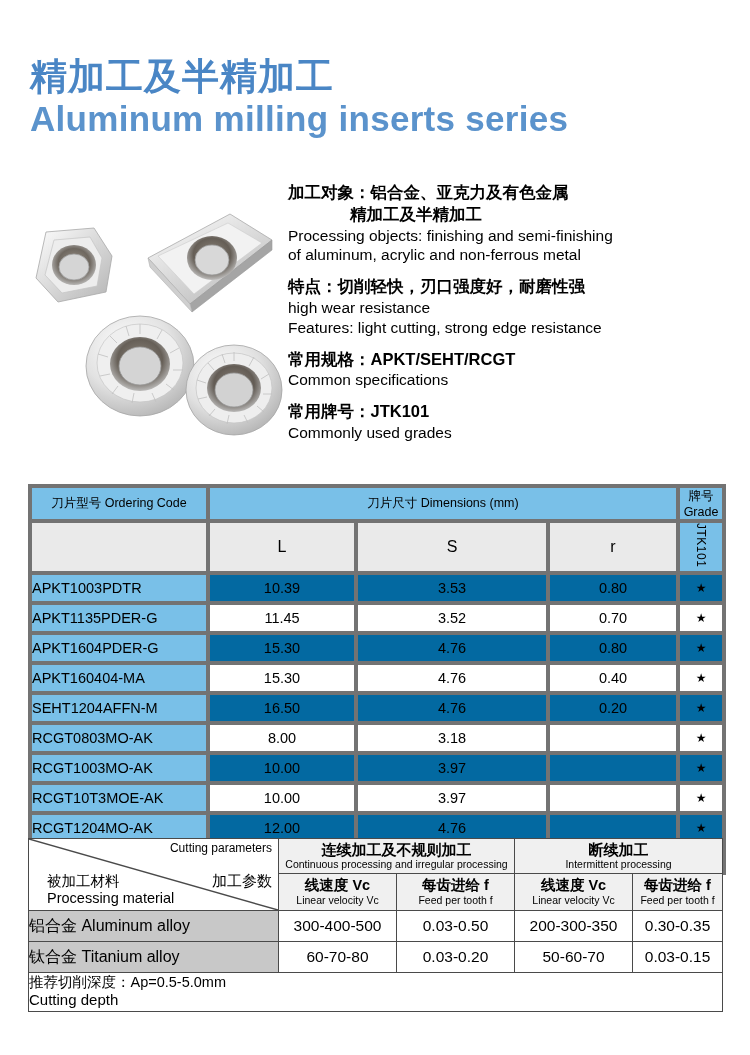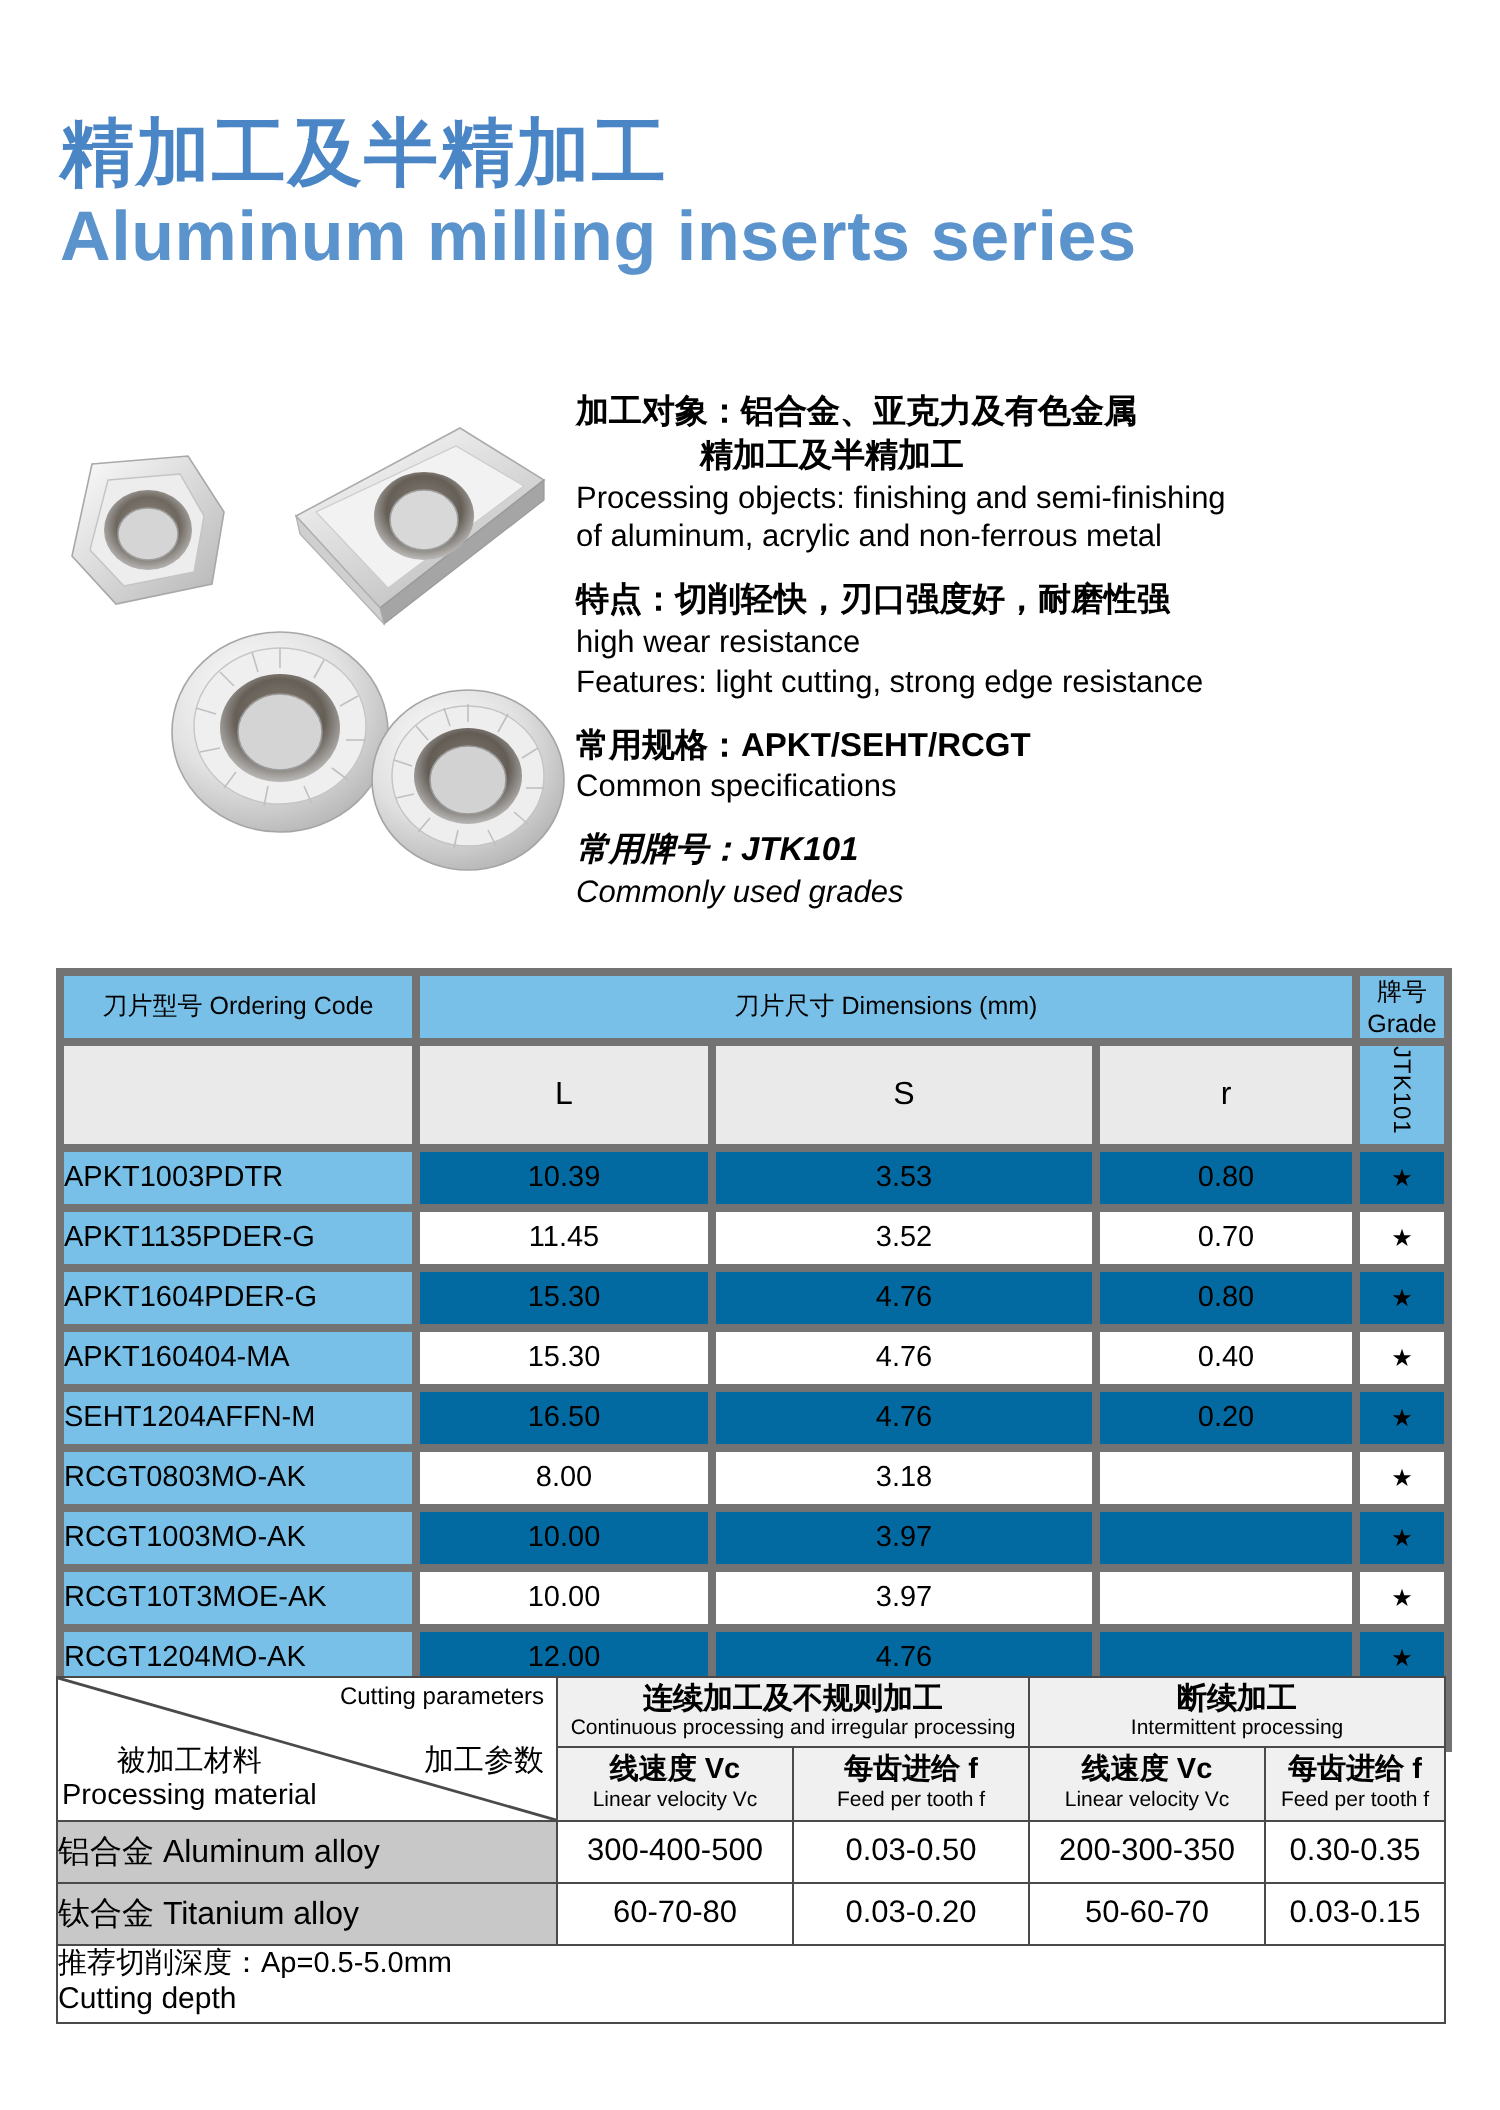--- a/index.html
+++ b/index.html
@@ -51,25 +51,25 @@
   }
   .insert {
     position: absolute;
   }
   .insert svg { display: block; }
 
   
   .features {
     position: absolute;
     left: 288px;
-    top: 196px;
+    top: 182px;
     width: 440px;
   }
   .feat { margin-bottom: 11px; }
-  .feat:last-child { margin-bottom: 2px; font-style: italic; }
+  .feat:last-child { margin-bottom: 2px; }
   .feat-cn {
     font-size: 16.5px;
     font-weight: bold;
     line-height: 1.32;
     color: #000;
     white-space: nowrap;
   }
   .feat-cn2 {
     font-size: 16.5px;
     font-weight: bold;
@@ -178,23 +178,23 @@
     right: 6px;
     top: 3px;
     text-align: right;
     line-height: 1.16;
     z-index: 2;
   }
   .diag-tr .l1 { font-size: 12px; color: #000; white-space: nowrap; }
   .diag-tr .l2 { font-size: 15px; color: #000; white-space: nowrap; margin-top: 16px; }
   .diag-bl {
     position: absolute;
-    left: 2px;
+    left: 18px;
     bottom: 3px;
-    text-align: center;
+    text-align: left;
     line-height: 1.16;
     z-index: 2;
   }
   .diag-bl .l1 { font-size: 14.5px; color: #000; white-space: nowrap; }
   .diag-bl .l2 { font-size: 14.5px; color: #000; white-space: nowrap; }
 
   .grp-head {
     background: #f0f0f0 !important;
     text-align: center;
     height: 34px;

